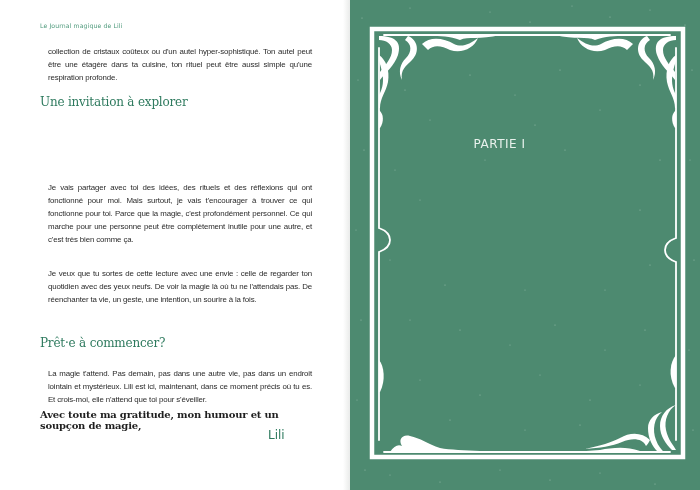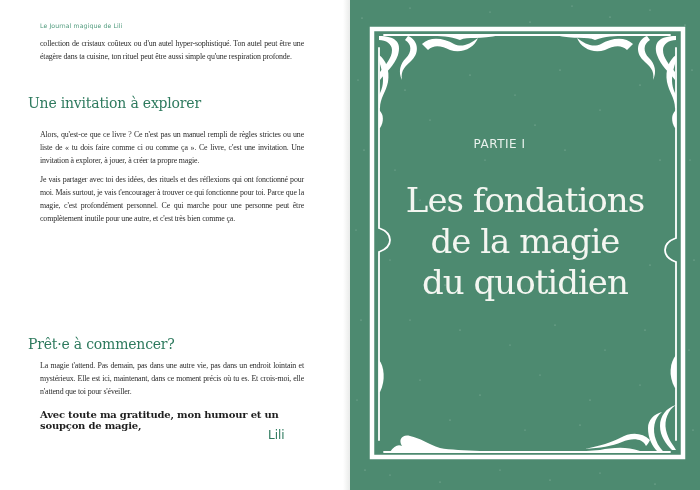--- a/index.html
+++ b/index.html
@@ -16,28 +16,28 @@
       position: absolute; left: 343px; top: 0; width: 7px; height: 490px;
       background: linear-gradient(to right, #ffffff, #f0f1f0 70%, #e9ebea);
     }
     .running-head {
       position: absolute; left: 40px; top: 22px;
       font-family: "DejaVu Sans", sans-serif; font-size: 6.2px; color: #4f9a7c;
       letter-spacing: 0.1px;
     }
     .body-text {
       position: absolute; left: 40px; width: 264px;
-      font-family: Liberation Serif, serif; font-size: 7.9px; line-height: 13px;
-      color: #2b2b2b; text-align: justify; margin: 0;
+      font-family: Liberation Sans, sans-serif; font-size: 7.9px; line-height: 13px;
+      color: #2b2b2b; text-align: justify; margin: 8px;
       letter-spacing: -0.15px;
       hyphens: auto;
     }
     .heading {
-      position: absolute; left: 28px;
-      font-family: "DejaVu Serif", serif; font-size: 14px; color: #2e7a5e;
+      position: absolute; left: 40px;
+      font-family: "DejaVu Serif", serif; font-size: 12px; color: #2e7a5e;
       font-weight: normal; margin: 0; letter-spacing: -0.2px;
     }
     .signoff {
       position: absolute; left: 40px; top: 409px; width: 270px;
       font-family: "DejaVu Serif", serif; font-size: 10px; font-weight: bold; color: #1f1f1f;
       letter-spacing: -0.2px;
     }
     .signature {
       position: absolute; left: 268px; top: 428px;
       font-family: "DejaVu Sans", sans-serif; font-size: 12px; color: #2e7a5e;
@@ -66,26 +66,26 @@
 
 <div class="spread">
 
   <div class="left-page">
     <div class="running-head">Le Journal magique de Lili</div>
 
     <p class="body-text" style="top:37px;">collection de cristaux coûteux ou d'un autel hyper-sophistiqué. Ton autel peut être une étagère dans ta cuisine, ton rituel peut être aussi simple qu'une respiration profonde.</p>
 
     <h2 class="heading" style="top:95px;">Une invitation à explorer</h2>
 
-    <p class="body-text" style="top:128px;">Alors, qu'est-ce que ce livre ? Ce n'est pas un manuel rempli de règles strictes ou une liste de « tu dois faire comme ci ou comme ça ». Ce livre, c'est une invitation. Une invitation à explorer, à jouer, à créer ta propre magie.</p>
     <p class="body-text" style="top:173px;">Je vais partager avec toi des idées, des rituels et des réflexions qui ont fonctionné pour moi. Mais surtout, je vais t'encourager à trouver ce qui fonctionne pour toi. Parce que la magie, c'est profondément per­sonnel. Ce qui marche pour une personne peut être complètement inutile pour une autre, et c'est très bien comme ça.</p>
+    <p class="body-text" style="top:259px;">Je veux que tu sortes de cette lecture avec une envie : celle de regarder ton quotidien avec des yeux neufs. De voir la magie là où tu ne l'atten­dais pas. De réenchanter ta vie, un geste, une intention, un sourire à la fois.</p>
 
     <h2 class="heading" style="top:328px;margin-top:8px;">Prêt·e à commencer?</h2>
 
-    <p class="body-text" style="top:359px;">La magie t'attend. Pas demain, pas dans une autre vie, pas dans un endroit lointain et mystérieux. Elle est ici, maintenant, dans ce mo­ment précis où tu es. Et crois-moi, elle n'attend que toi pour s'éveiller.</p>
+    <p class="body-text" style="top:359px;">La magie t'attend. Pas demain, pas dans une autre vie, pas dans un endroit lointain et mystérieux. Lili est ici, maintenant, dans ce mo­ment précis où tu es. Et crois-moi, elle n'attend que toi pour s'éveiller.</p>
 
     <div class="signoff">Avec toute ma gratitude, mon humour et un soupçon de magie,</div>
     <div class="signature">Lili</div>
   </div>
   <div class="gutter-shadow"></div>
 
   <div class="right-page">
     <svg class="speckles" viewBox="0 0 350 490" xmlns="http://www.w3.org/2000/svg">
       <g fill="#cfe3d8" opacity="0.55">
         <circle cx="12" cy="18" r="0.6"></circle>
@@ -185,19 +185,14 @@
 
         <path d="M326 355 C320 362 318 376 325 388 L326 388 Z"></path>
         <path d="M326 405 C318 410 314 420 316 430 C318 440 324 446 326 450 L322 450 C316 444 310 436 310 426 C310 416 316 408 326 405 Z"></path>
         <path d="M312 412 C304 418 302 430 306 440 C308 446 312 450 314 452 L308 452 C302 446 298 438 298 428 C298 420 304 414 312 412 Z"></path>
         <path d="M300 440 C292 432 280 432 270 438 C262 442 250 446 235 449 C250 448 262 446 272 442 C282 438 292 438 296 446 C298 444 299 442 300 440 Z"></path>
         <path d="M225 451 L290 451 C275 446 262 448 250 450 C240 451 232 451 225 451 Z"></path>
       </g>
     </svg>
 
     <div class="part-label">PARTIE I</div>
-    <h1 class="part-title">
-      <span>Les fondations</span>
-      <span>de la magie</span>
-      <span>du quotidien</span>
-    </h1>
   </div>
 </div>
 
 </body></html>

